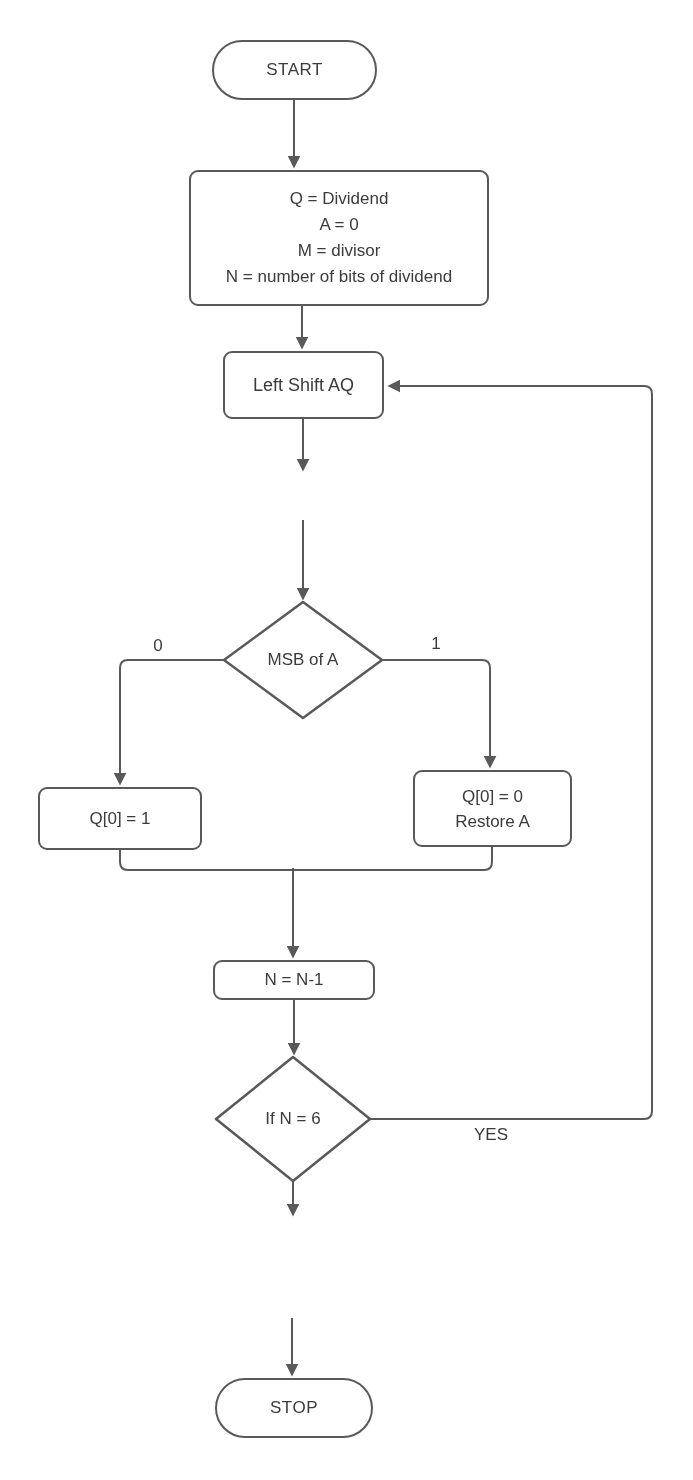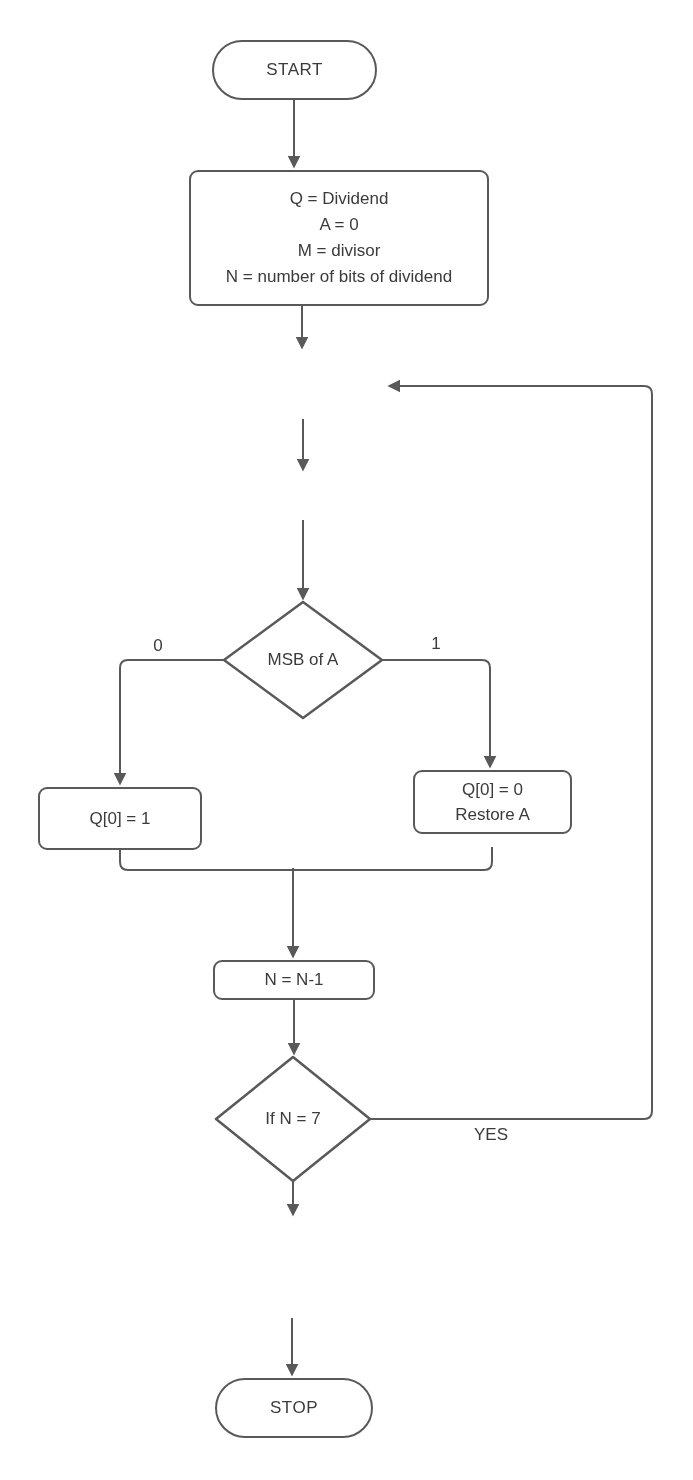--- a/index.html
+++ b/index.html
@@ -39,21 +39,21 @@
     justify-content: center;
     text-align: center;
     font-size: 17px;
   }
   
   .n-start     { left: 212px; top: 40px;   width: 165px; height: 60px; }
   .n-init      { left: 153px; top: 170px;  width: 300px; height: 136px; margin-left: 36px; }
   .n-leftshift { left: 223px; top: 351px;  width: 161px; height: 68px; font-size: 18px; }
   .n-subtract  { left: 222px; top: 473px;  width: 161px; height: 47px; }
   .n-setq1     { left: 38px;  top: 787px;  width: 164px; height: 63px; }
-  .n-setq0     { left: 413px; top: 770px;  width: 159px; height: 64px; line-height: 25px; }
+  .n-setq0     { left: 413px; top: 770px;  width: 159px; height: 77px; line-height: 25px; }
   .n-decrement { left: 213px; top: 960px;  width: 162px; height: 40px; }
   .n-result    { left: 163px; top: 1218px; width: 259px; height: 100px; }
   .n-stop      { left: 215px; top: 1378px; width: 158px; height: 60px; }
   .l-msb       { left: 243px; top: 640px;  width: 120px; height: 40px; }
   .l-ncheck    { left: 233px; top: 1099px; width: 120px; height: 40px; }
   .l-zero      { left: 140px; top: 634px;  width: 36px;  height: 24px; }
   .l-one       { left: 418px; top: 632px;  width: 36px;  height: 24px; }
   .l-yes       { left: 461px; top: 1123px; width: 60px;  height: 24px; }
 </style>
 </head>
@@ -92,41 +92,44 @@
     <span>START</span>
   </div>
 
   <div class="node process n-init">
     <div>Q = Dividend</div>
     <div>A = 0</div>
     <div>M = divisor</div>
     <div>N = number of bits of dividend</div>
   </div>
 
+  <div class="node process n-leftshift">
+    <span>Left Shift AQ</span>
+  </div>
 
 
   <div class="diamond-label l-msb">MSB of A</div>
 
   <div class="edge-label l-zero">0</div>
   <div class="edge-label l-one">1</div>
 
   <div class="node process n-setq1">
     <span>Q[0] = 1</span>
   </div>
 
   <div class="node process n-setq0">
     <div>Q[0] = 0</div>
     <div>Restore A</div>
   </div>
 
   <div class="node process n-decrement">
     <span>N = N-1</span>
   </div>
 
-  <div class="diamond-label l-ncheck">If N = 7</div>
+  <div class="diamond-label l-ncheck">If N = 6</div>
 
   <div class="edge-label l-yes">YES</div>
 
 
   <div class="node terminator n-stop">
     <span>STOP</span>
   </div>
 
 </div>
 

